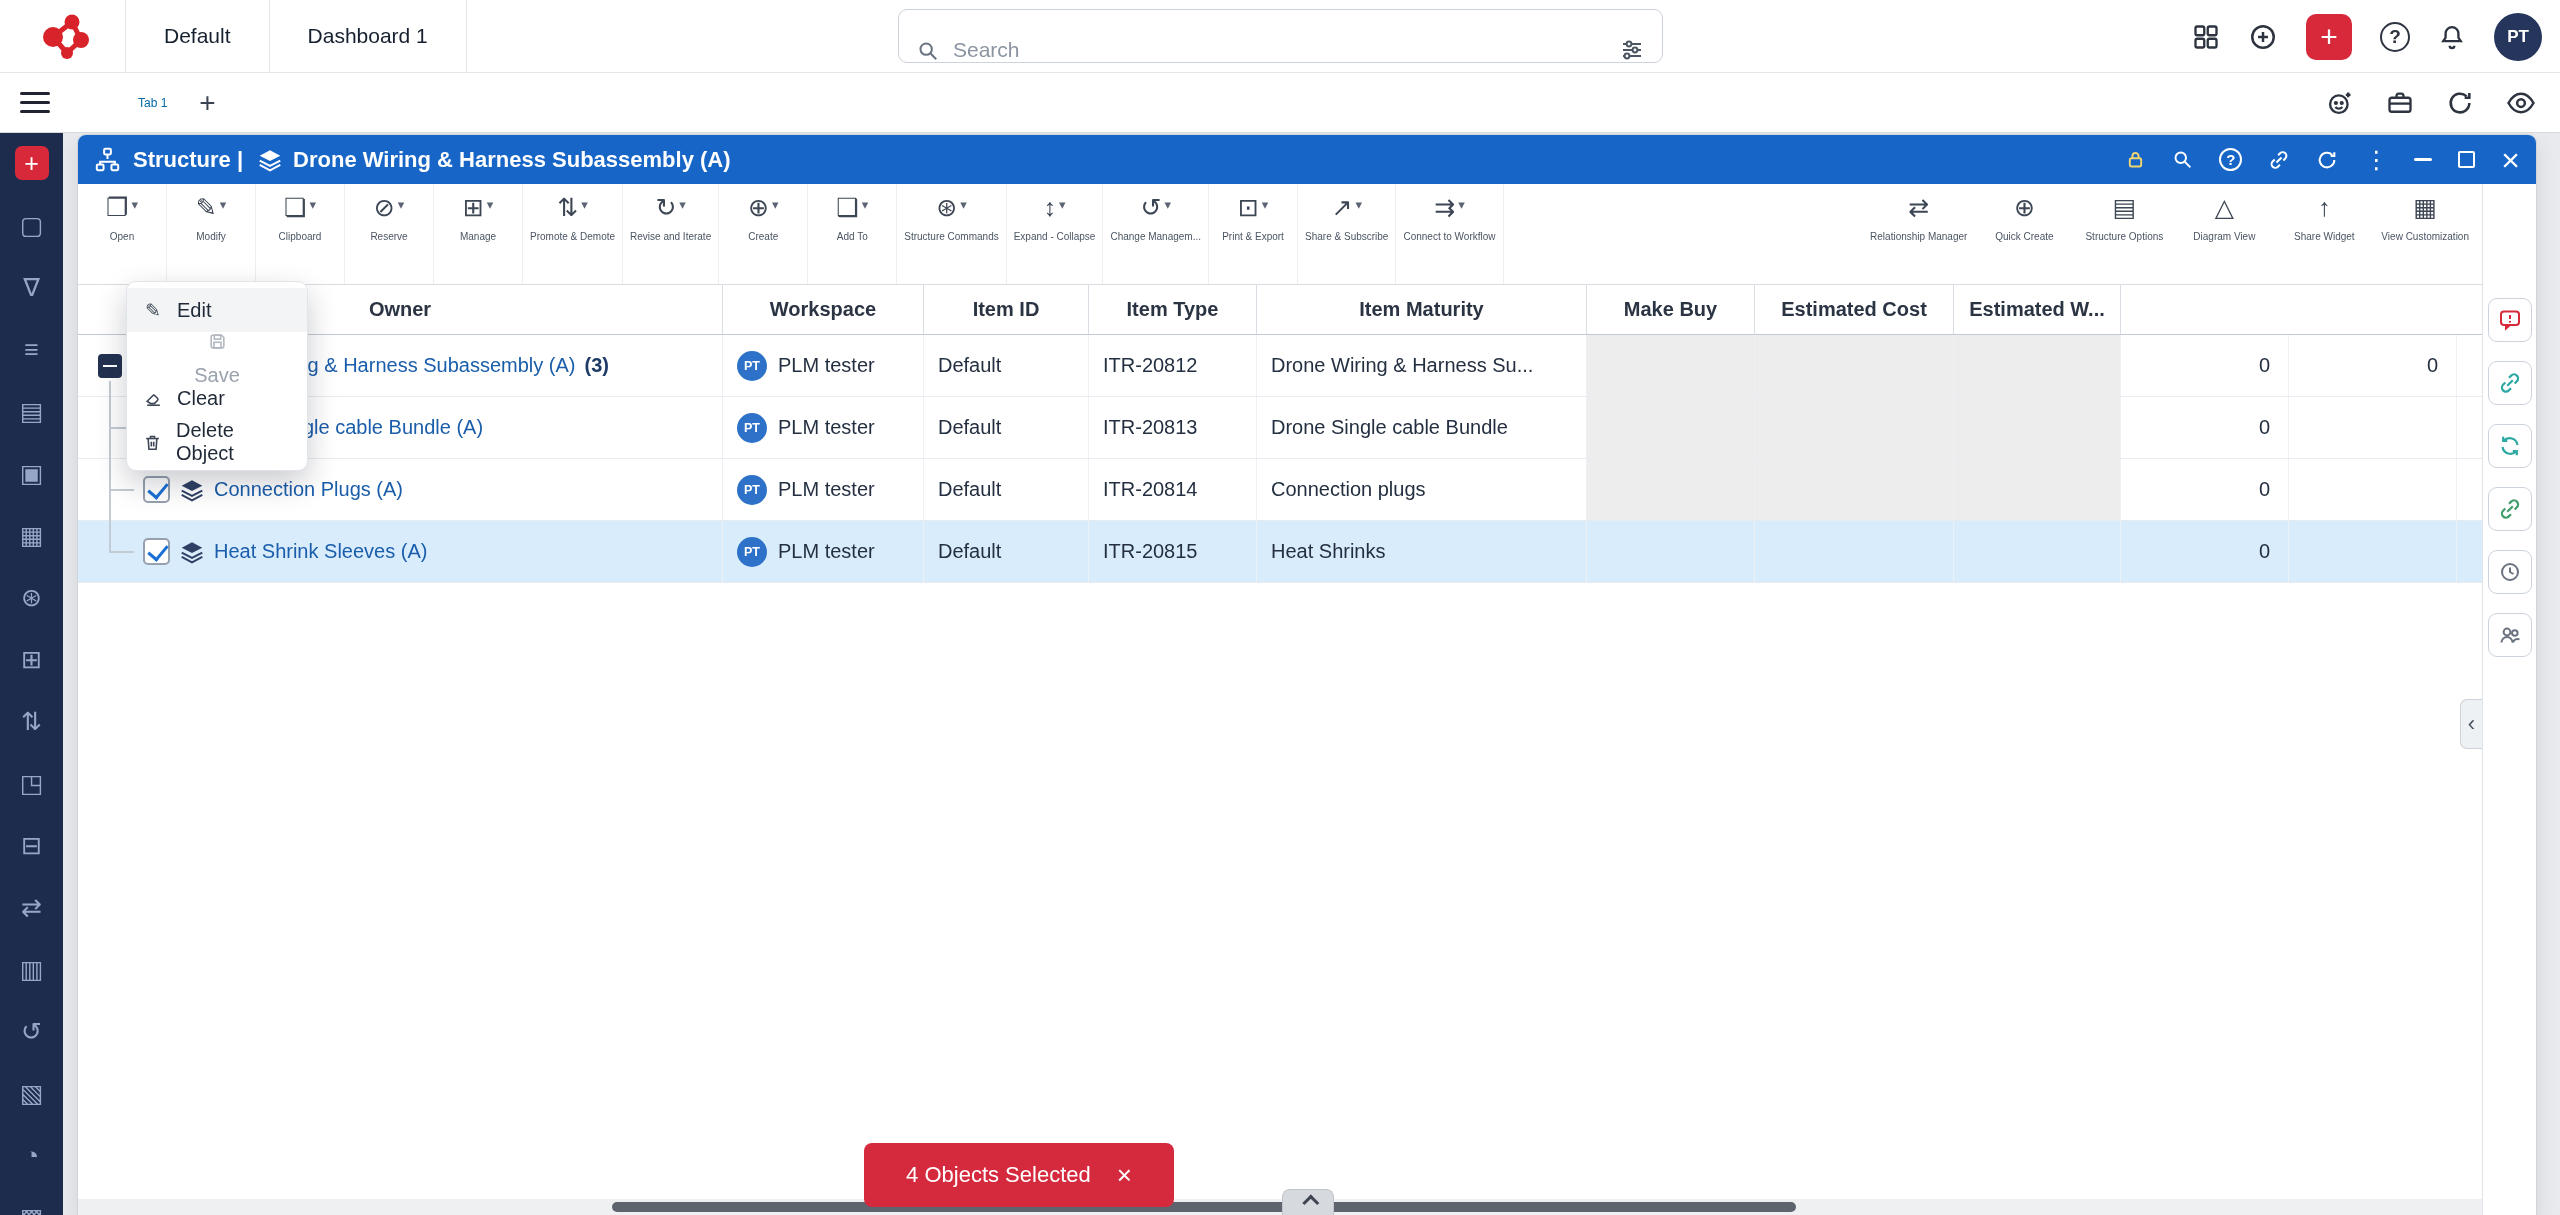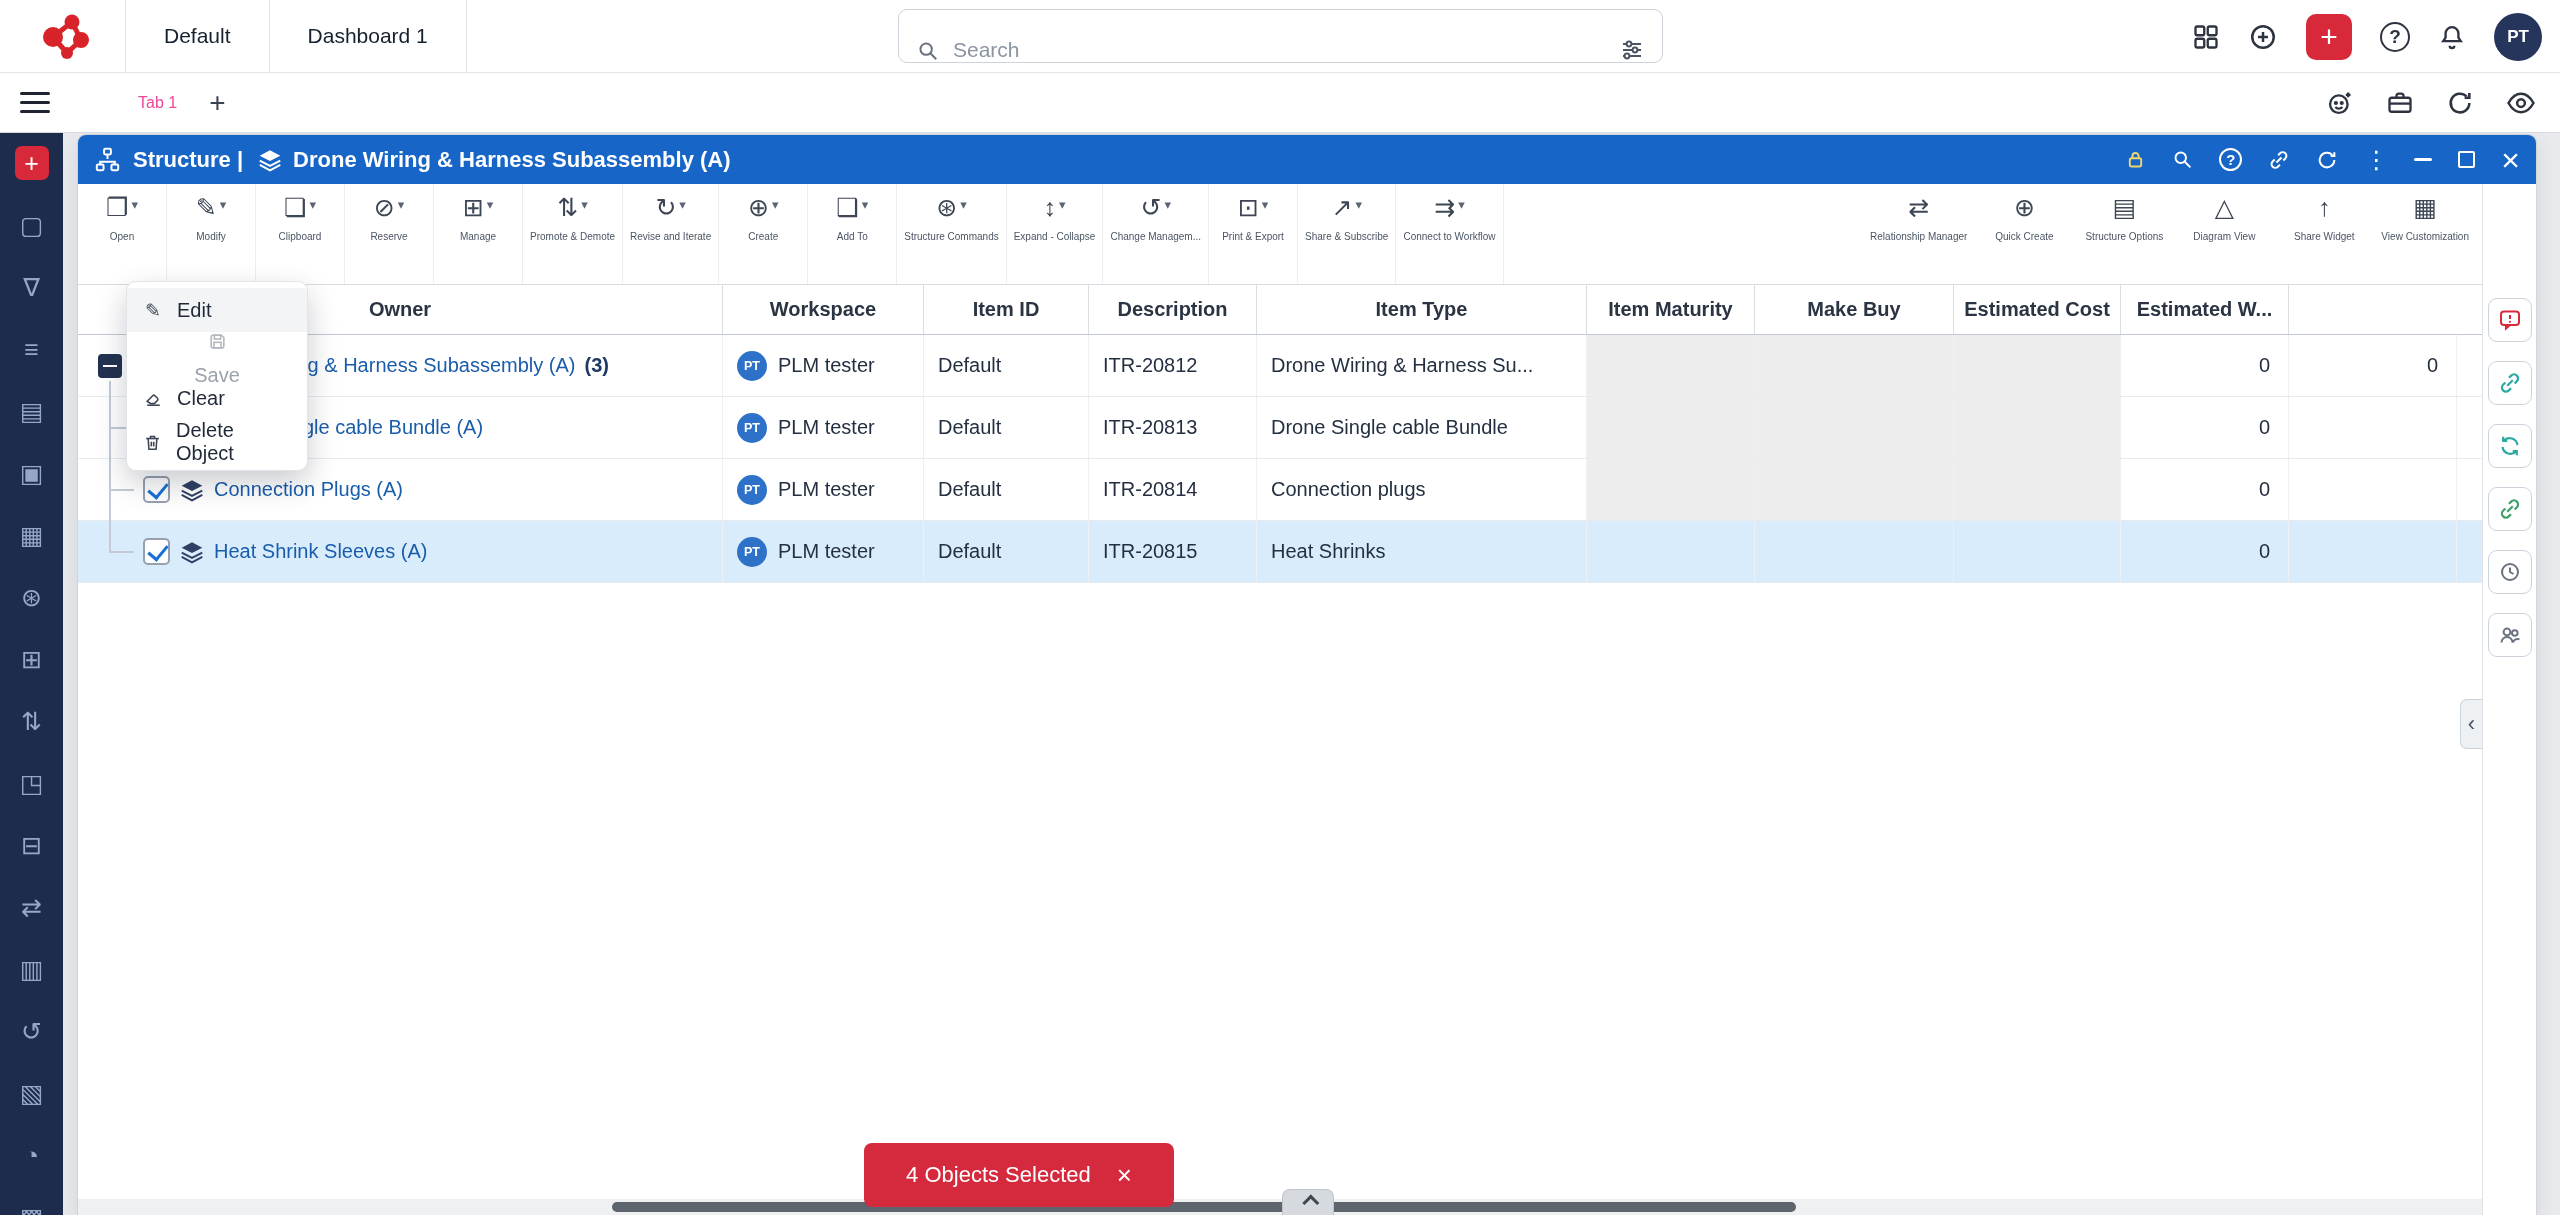--- a/index.html
+++ b/index.html
@@ -27,21 +27,21 @@
   .help-ring { width:30px; height:30px; border:2.2px solid #2d3440; border-radius:50%;
                display:flex; align-items:center; justify-content:center; font-size:19px; font-weight:700; }
   .avatar { width:48px; height:48px; border-radius:50%; background:#25355c; color:#fff;
             display:flex; align-items:center; justify-content:center; font-size:17px; font-weight:700; cursor:pointer; }
 
   
   .tabbar { position:absolute; top:73px; left:0; right:0; height:60px; background:#fff;
             border-bottom:1px solid #d6dade; display:flex; align-items:center; z-index:25; }
   .hamb { margin-left:20px; width:30px; cursor:pointer; }
   .hamb div { height:3px; background:#1f2430; margin:6px 0; border-radius:2px; }
-  .wtab { margin-left:78px; font-size:16px; color:#ec4899; height:100%; display:flex; align-items:center;
+  .wtab { margin-left:78px; font-size:12px; color:#0369a1; height:100%; display:flex; align-items:center;
           padding:0 10px; cursor:pointer; }
   .tab-add { margin-left:22px; font-size:28px; color:#3a4350; cursor:pointer; line-height:1; }
   .tabbar-icons { margin-left:auto; margin-right:24px; display:flex; gap:32px; align-items:center; color:#2d3440; }
 
   
   .sidebar { position:absolute; top:133px; left:0; width:63px; bottom:0; background:#1d2b4d; z-index:20;
              display:flex; flex-direction:column; align-items:center; padding-top:13px; }
   .sb-add { width:34px; height:34px; background:#d8293a; border-radius:7px; color:#fff; font-size:25px;
             display:flex; align-items:center; justify-content:center; margin-bottom:14px; cursor:pointer; flex:none; }
   .sb-ic { height:62px; width:100%; display:flex; align-items:center; justify-content:center;
@@ -468,21 +468,20 @@
               </span>
             <span class="tb-lb">View Customization</span>
           </div>
         </div>
       </div>
 
       <div class="colheader grid-cols">
         <div class="hc">Owner</div>
         <div class="hc">Workspace</div>
         <div class="hc">Item ID</div>
-        <div class="hc">Description</div>
         <div class="hc">Item Type</div>
         <div class="hc">Item Maturity</div>
         <div class="hc">Make Buy</div>
         <div class="hc">Estimated Cost</div>
         <div class="hc">Estimated W...</div>
         <div class="hc filler"></div>
       </div>
 
       <div class="tbody">
 

